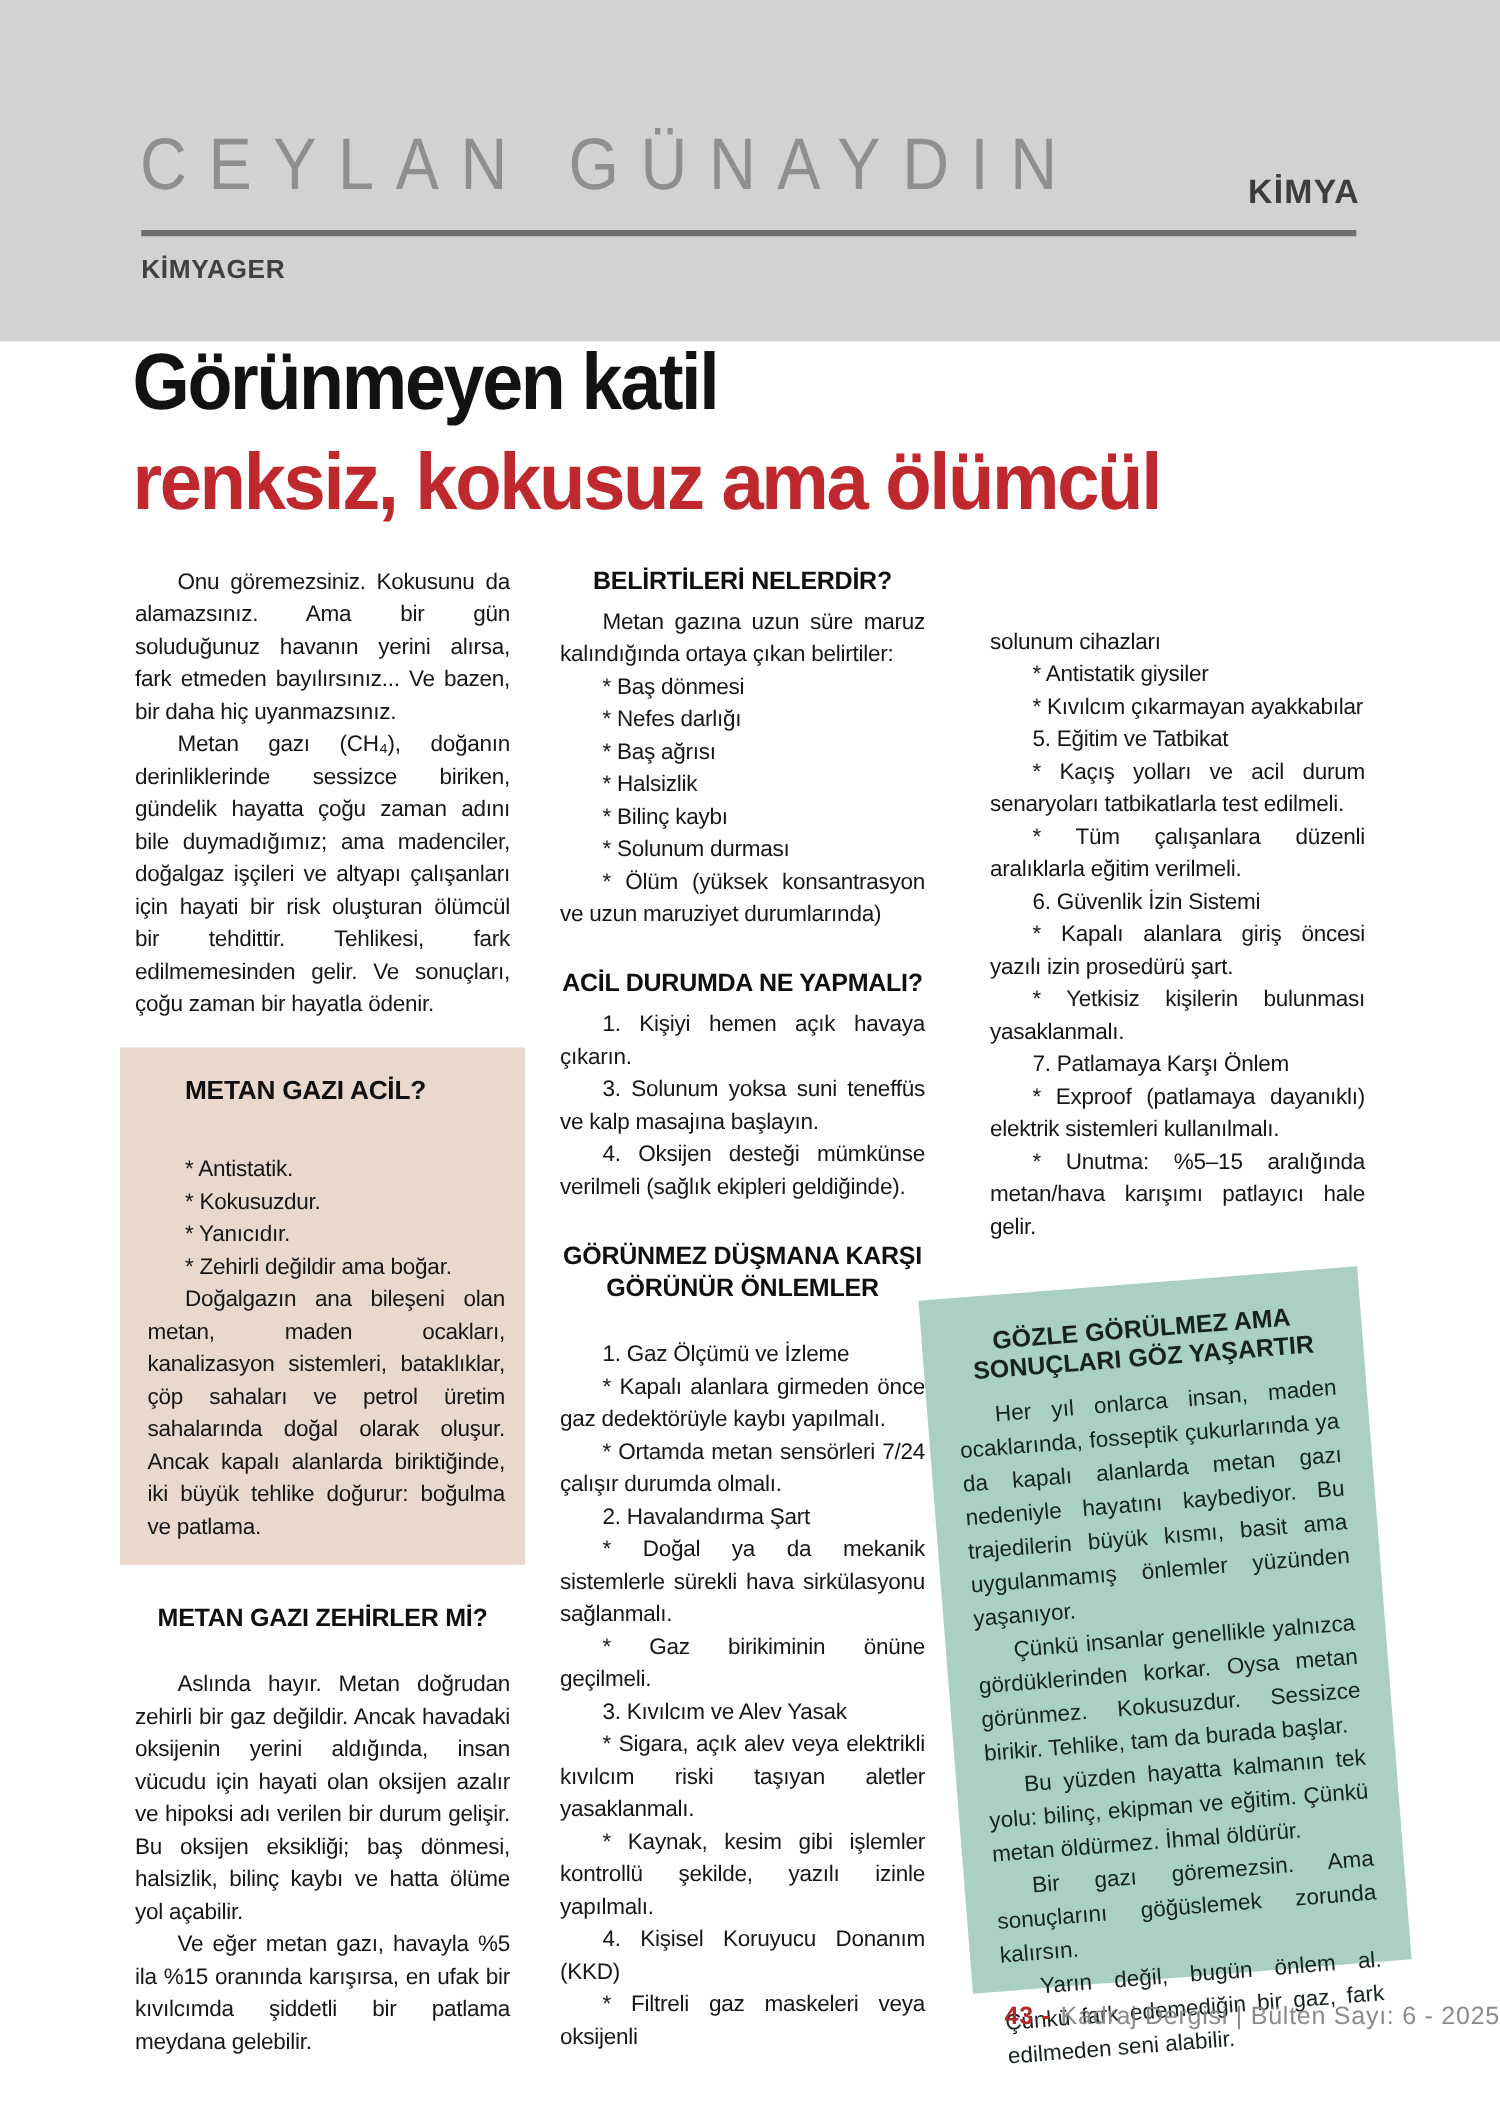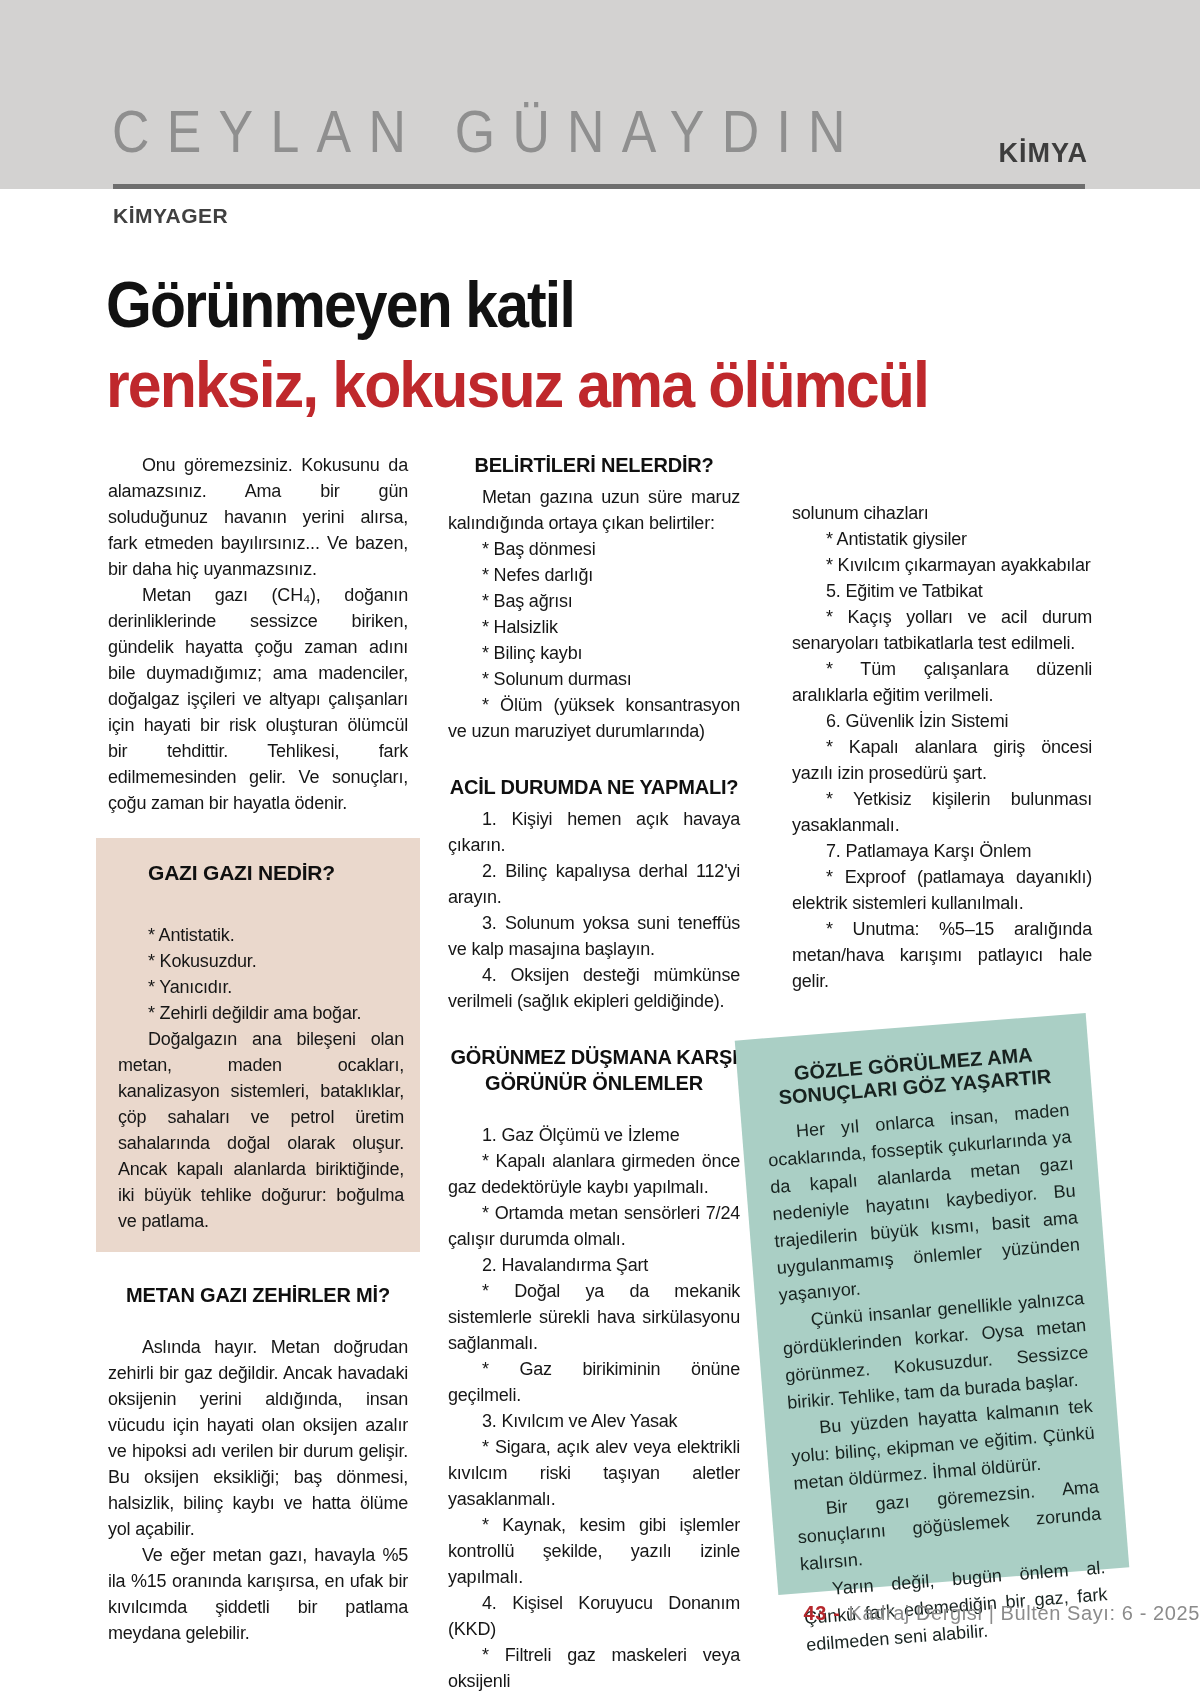--- a/index.html
+++ b/index.html
@@ -3,21 +3,21 @@
 <meta charset="utf-8">
 <style>
   html,body { margin:0; padding:0; background:#ffffff; }
   .page {
     position:relative; width:1200px; height:1697px; overflow:hidden;
     background:#ffffff; font-family:"Liberation Sans","DejaVu Sans",sans-serif;
     color:#161616;
   }
 
   
-  .header-band { position:absolute; left:0; top:0; width:1200px; height:189px; background:#d3d2d1; }
+  .header-band { position:absolute; left:0; top:0; width:1200px; height:273px; background:#d3d2d1; }
   .author-name {
     position:absolute; left:112px; top:98px; font-size:54px; font-weight:400;
     color:#8f8f8f; letter-spacing:18px; white-space:nowrap;
     transform:scale(0.96,1.08); transform-origin:left top;
   }
   .header-rule { position:absolute; left:113px; top:184px; width:972px; height:5px; background:#6e6e6e; }
   .category-label {
     position:absolute; right:112px; top:138px; font-size:27px; font-weight:700;
     color:#3d3d3d; letter-spacing:1px;
   }
@@ -98,21 +98,21 @@
   <div class="title1">Görünmeyen katil</div>
   <div class="title2">renksiz, kokusuz ama ölümcül</div>
 
   <div class="columns">
 
     <div class="col col1">
       <p class="p">Onu göremezsiniz. Kokusunu da alamazsınız. Ama bir gün soluduğunuz havanın yerini alırsa, fark etmeden bayılırsınız... Ve bazen, bir daha hiç uyanmazsınız.</p>
       <p class="p">Metan gazı (CH₄), doğanın derinliklerinde sessizce biriken, gündelik hayatta çoğu zaman adını bile duymadığımız; ama madenciler, doğalgaz işçileri ve altyapı çalışanları için hayati bir risk oluşturan ölümcül bir tehdittir. Tehlikesi, fark edilmemesinden gelir. Ve sonuçları, çoğu zaman bir hayatla ödenir.</p>
 
       <div class="pink-box">
-        <div class="pink-box-heading">GAZI GAZI NEDİR?</div>
+        <div class="pink-box-heading">METAN GAZI ACİL?</div>
         <div>
             <p class="li">* Antistatik.</p>
             <p class="li">* Kokusuzdur.</p>
             <p class="li">* Yanıcıdır.</p>
             <p class="li">* Zehirli değildir ama boğar.</p>
           </div>
         <p class="p">Doğalgazın ana bileşeni olan metan, maden ocakları, kanalizasyon sistemleri, bataklıklar, çöp sahaları ve petrol üretim sahalarında doğal olarak oluşur. Ancak kapalı alanlarda biriktiğinde, iki büyük tehlike doğurur: boğulma ve patlama.</p>
       </div>
 
       <div class="sec-heading">METAN GAZI ZEHİRLER Mİ?</div>
@@ -129,21 +129,20 @@
           <p class="li">* Baş ağrısı</p>
           <p class="li">* Halsizlik</p>
           <p class="li">* Bilinç kaybı</p>
           <p class="li">* Solunum durması</p>
           <p class="li">* Ölüm (yüksek konsantrasyon ve uzun maruziyet durumlarında)</p>
         </div>
 
       <div class="sec-heading" style="margin-bottom:6px;">ACİL DURUMDA NE YAPMALI?</div>
       <div>
           <p class="li">1. Kişiyi hemen açık havaya çıkarın.</p>
-          <p class="li">2. Bilinç kapalıysa derhal 112'yi arayın.</p>
           <p class="li">3. Solunum yoksa suni teneffüs ve kalp masajına başlayın.</p>
           <p class="li">4. Oksijen desteği mümkünse verilmeli (sağlık ekipleri geldiğinde).</p>
         </div>
 
       <div class="sec-heading">
         <span class="hline">GÖRÜNMEZ DÜŞMANA KARŞI</span>
         <span class="hline">GÖRÜNÜR ÖNLEMLER</span>
       </div>
       <div>
           <p class="li">1. Gaz Ölçümü ve İzleme</p>

